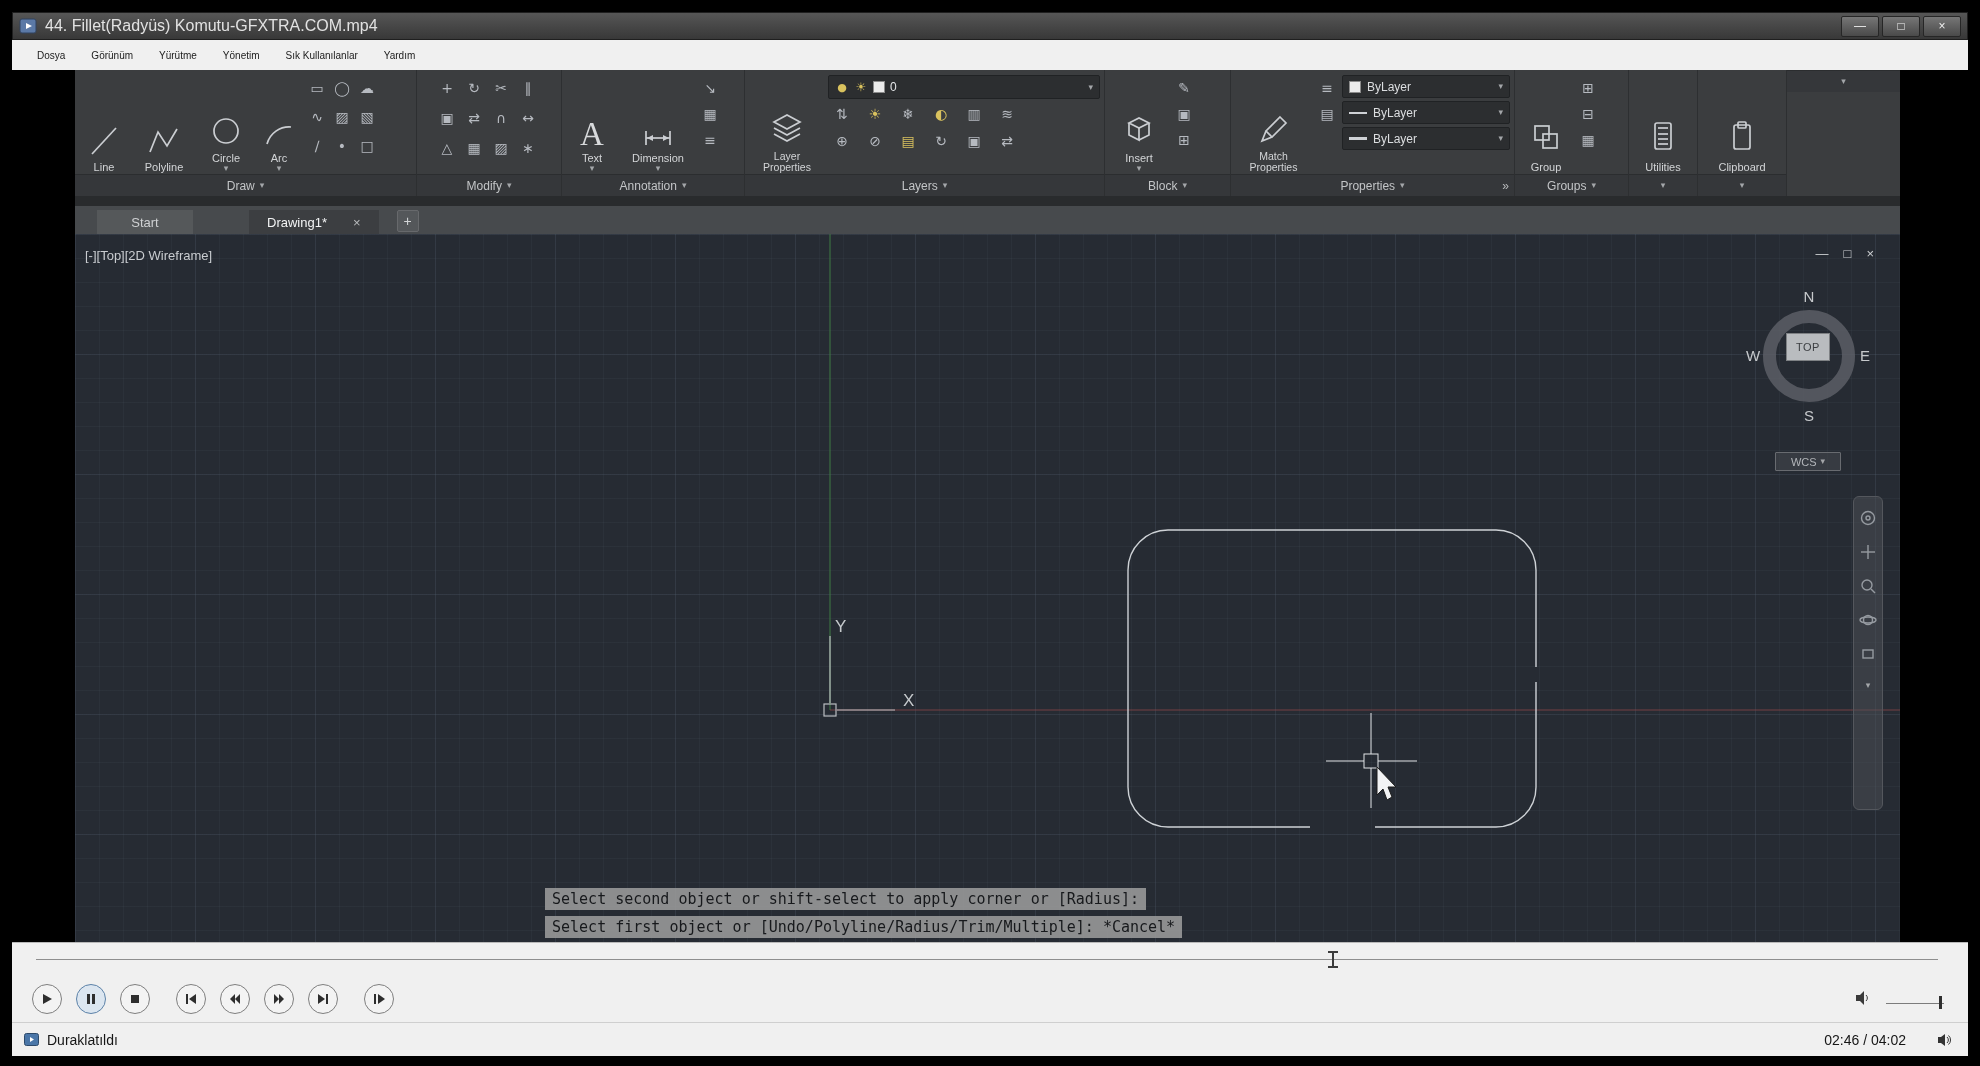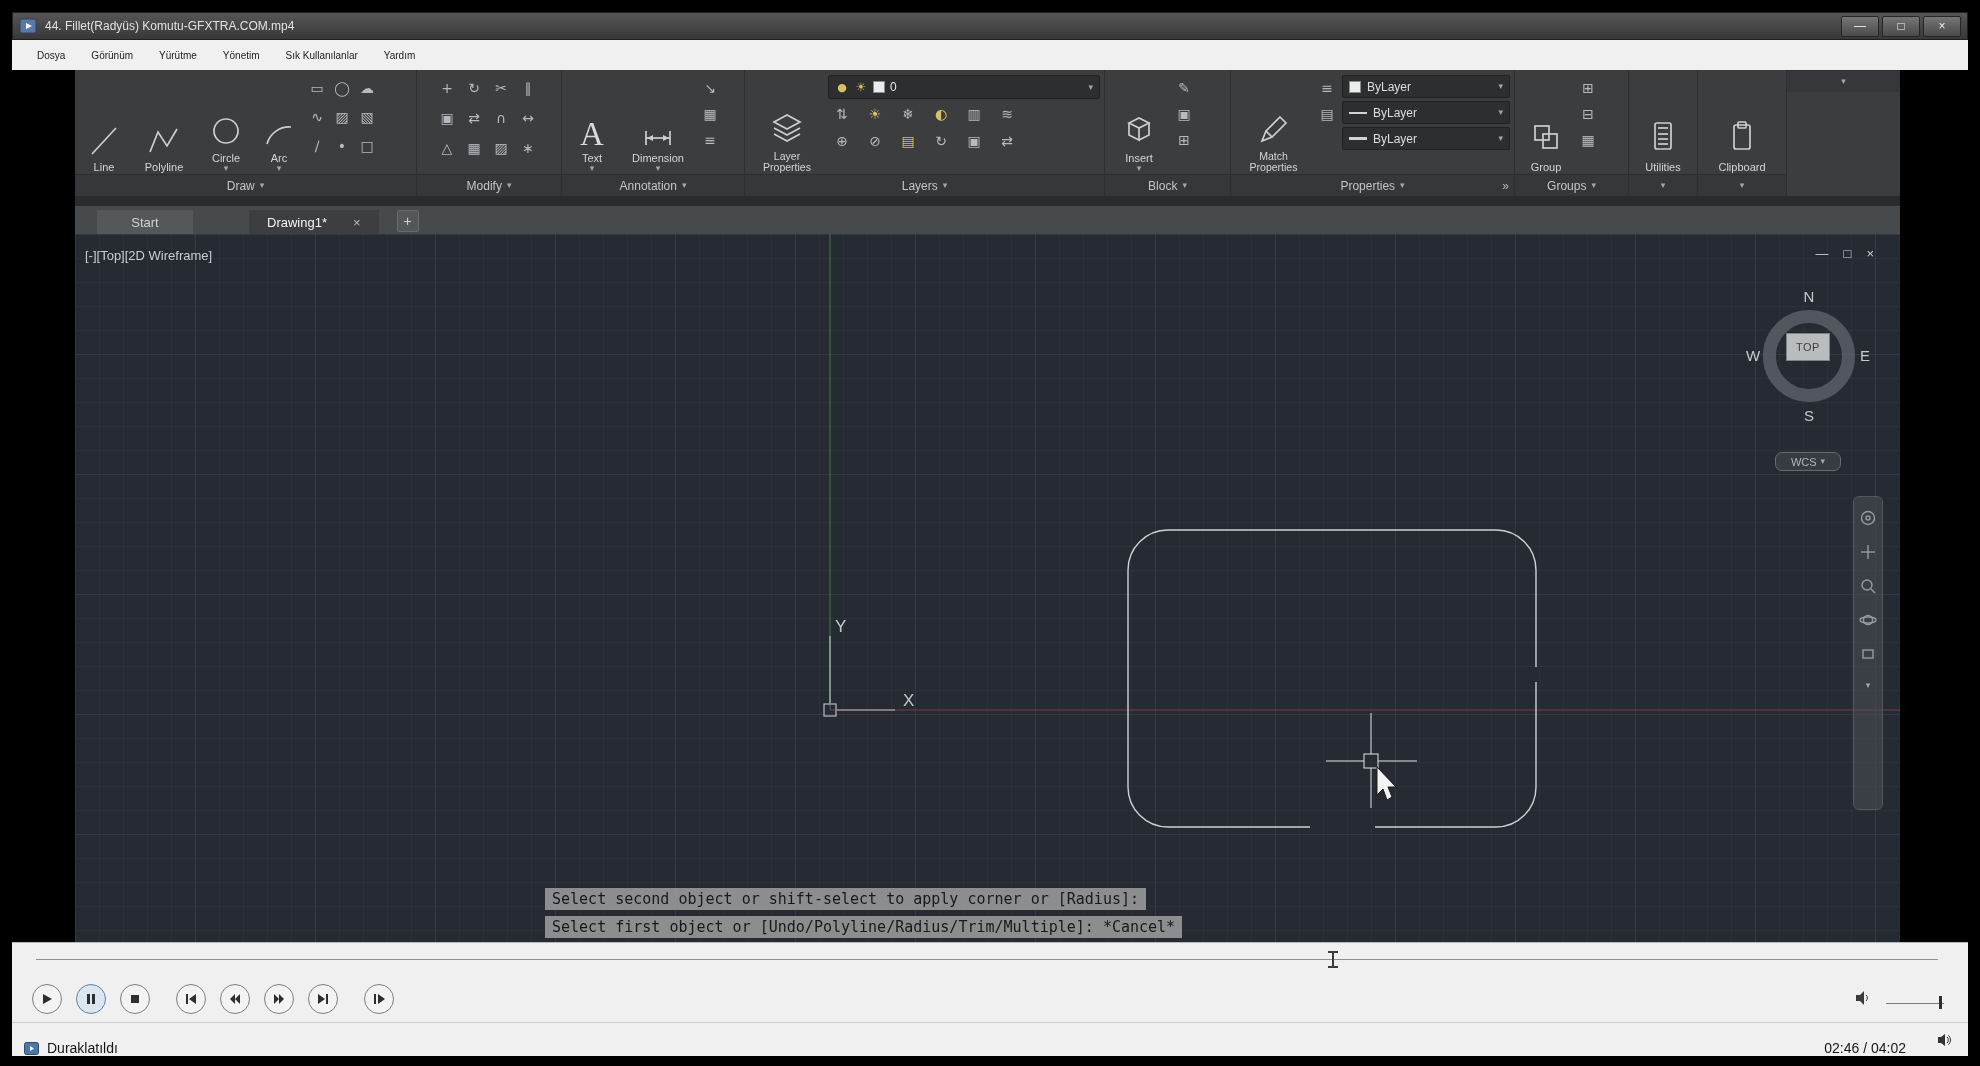--- a/index.html
+++ b/index.html
@@ -1,20 +1,20 @@
 <!DOCTYPE html>
 <html><head>
 <meta charset="utf-8">
 <style>
   html,body{margin:0;padding:0}
   body{width:1980px;height:1066px;background:#000;position:relative;overflow:hidden;font-family:"Liberation Sans",sans-serif}
 
   
   #titlebar{position:absolute;left:12px;top:12px;width:1956px;height:28px;background:linear-gradient(#565656,#383838);border:1px solid #1f1f1f;box-sizing:border-box;display:flex;align-items:center;padding:0 6px}
-  #title-text{margin-left:8px;color:#e2e2e2;font-size:12px;flex:1;white-space:nowrap;overflow:hidden}
+  #title-text{margin-left:8px;color:#e2e2e2;font-size:16px;flex:1;white-space:nowrap;overflow:hidden}
   .winbtn{width:36px;height:19px;margin-left:3px;border-radius:2px;background:linear-gradient(#767676,#4a4a4a);border:1px solid #262626;color:#efefef;font-size:12px;line-height:1;display:flex;align-items:center;justify-content:center}
 
   
   #menubar{position:absolute;left:12px;top:40px;width:1956px;height:30px;background:#f0f0f0;display:flex;align-items:center;padding-left:12px;box-sizing:border-box}
   .menu-item{padding:5px 13px;font-size:10px;color:#1b1b1b}
 
   
   #video{position:absolute;left:12px;top:70px;width:1956px;height:872px;background:#000;overflow:hidden}
   #acad{position:absolute;left:63px;top:0;width:1825px;height:872px}
 
@@ -53,21 +53,21 @@
   
   #canvas{position:absolute;left:0;top:164px;width:1825px;height:708px;background-color:#262b33;
     background-image:linear-gradient(rgba(140,160,190,0.05) 1px,transparent 1px),linear-gradient(90deg,rgba(140,160,190,0.05) 1px,transparent 1px),linear-gradient(rgba(140,160,190,0.08) 1px,transparent 1px),linear-gradient(90deg,rgba(140,160,190,0.08) 1px,transparent 1px);
     background-size:24px 24px,24px 24px,120px 120px,120px 120px}
   #vp-label{position:absolute;left:10px;top:14px;color:#c9ccd0;font-size:13px}
   #vp-controls{position:absolute;right:26px;top:12px;display:flex;gap:15px;color:#cdd0d3;font-size:13px}
   #compass{position:absolute;left:1668px;top:56px;width:132px;height:132px}
   #compass-ring{position:absolute;left:20px;top:20px;width:66px;height:66px;border:13px solid rgba(95,98,105,0.8);border-radius:50%}
   .cletter{position:absolute;color:#c6c9cc;font-size:15px;width:20px;text-align:center}
   #viewcube-top{position:absolute;left:43px;top:43px;width:44px;height:28px;background:#b9bcbf;border:1px solid #7e8184;color:#3c3f42;font-size:11px;display:flex;align-items:center;justify-content:center;letter-spacing:.5px;box-sizing:border-box}
-  #wcs{position:absolute;left:1700px;top:218px;width:64px;height:17px;background:rgba(70,73,79,0.55);border:1px solid #686b70;border-radius:7px;color:#b2b5b9;font-size:11px;display:flex;align-items:center;justify-content:center;gap:4px}
+  #wcs{position:absolute;left:1700px;top:218px;width:64px;height:17px;background:rgba(70,73,79,0.55);border:1px solid #686b70;border-radius:1px;color:#b2b5b9;font-size:11px;display:flex;align-items:center;justify-content:center;gap:4px}
   #navbar{position:absolute;left:1778px;top:262px;width:30px;height:314px;background:rgba(78,81,87,0.5);border:1px solid #54575d;border-radius:6px;display:flex;flex-direction:column;align-items:center;gap:16px;padding-top:12px;box-sizing:border-box}
   #navbar svg{stroke:#a6abb1;fill:none;stroke-width:1.4;opacity:.85}
   #navbar .chev{margin-top:2px}
   .cmdline{position:absolute;left:470px;font-family:"DejaVu Sans Mono",monospace;font-size:15px;color:#17191c;background:rgba(155,155,155,0.88);padding:2px 7px;white-space:pre}
   #csvg{position:absolute;left:0;top:0}
 
   
   #seekbar{position:absolute;left:12px;top:942px;width:1956px;height:34px;background:#f0f0f0;border-top:1px solid #b9b9b9;box-sizing:border-box}
   #seektrack{position:absolute;left:24px;right:30px;top:0;height:100%}
   #seekline{position:absolute;left:0;right:0;top:16px;height:1px;background:#8e8e8e}
@@ -79,21 +79,21 @@
   
   #controls{position:absolute;left:12px;top:976px;width:1956px;height:46px;background:#f0f0f0}
   .cbtn{position:absolute;top:8px;width:30px;height:30px;border-radius:50%;border:1px solid #7f7f7f;background:#f3f3f3;display:flex;align-items:center;justify-content:center;box-sizing:border-box}
   .cbtn svg{fill:#2e2e2e;stroke:none}
   .cbtn.active{background:#dce6f0;border-color:#5c82a8}
   #vol-icon{position:absolute;right:96px;top:14px}
   #vol-line{position:absolute;right:24px;top:27px;width:58px;height:1px;background:#7c7c7c}
   #vol-thumb{position:absolute;right:26px;top:20px;width:3px;height:13px;background:#2f2f2f}
 
   
-  #statusbar{position:absolute;left:12px;top:1022px;width:1956px;height:34px;background:#f0f0f0;border-top:1px solid #cfcfcf;box-sizing:border-box;display:flex;align-items:flex-end}
+  #statusbar{position:absolute;left:12px;top:1022px;width:1956px;height:34px;background:#f0f0f0;border-top:1px solid #cfcfcf;box-sizing:border-box;display:flex;align-items:center}
   #app-icon{margin-left:12px}
   #status-text{margin-left:8px;font-size:14px;color:#161616}
   #time-display{position:absolute;right:62px;font-size:14px;color:#161616}
   #status-audio{position:absolute;right:16px;top:9px}
 </style>
 </head>
 <body>
 
 <div id="titlebar">
   <svg id="file-icon" width="18" height="18" viewBox="0 0 18 18">

